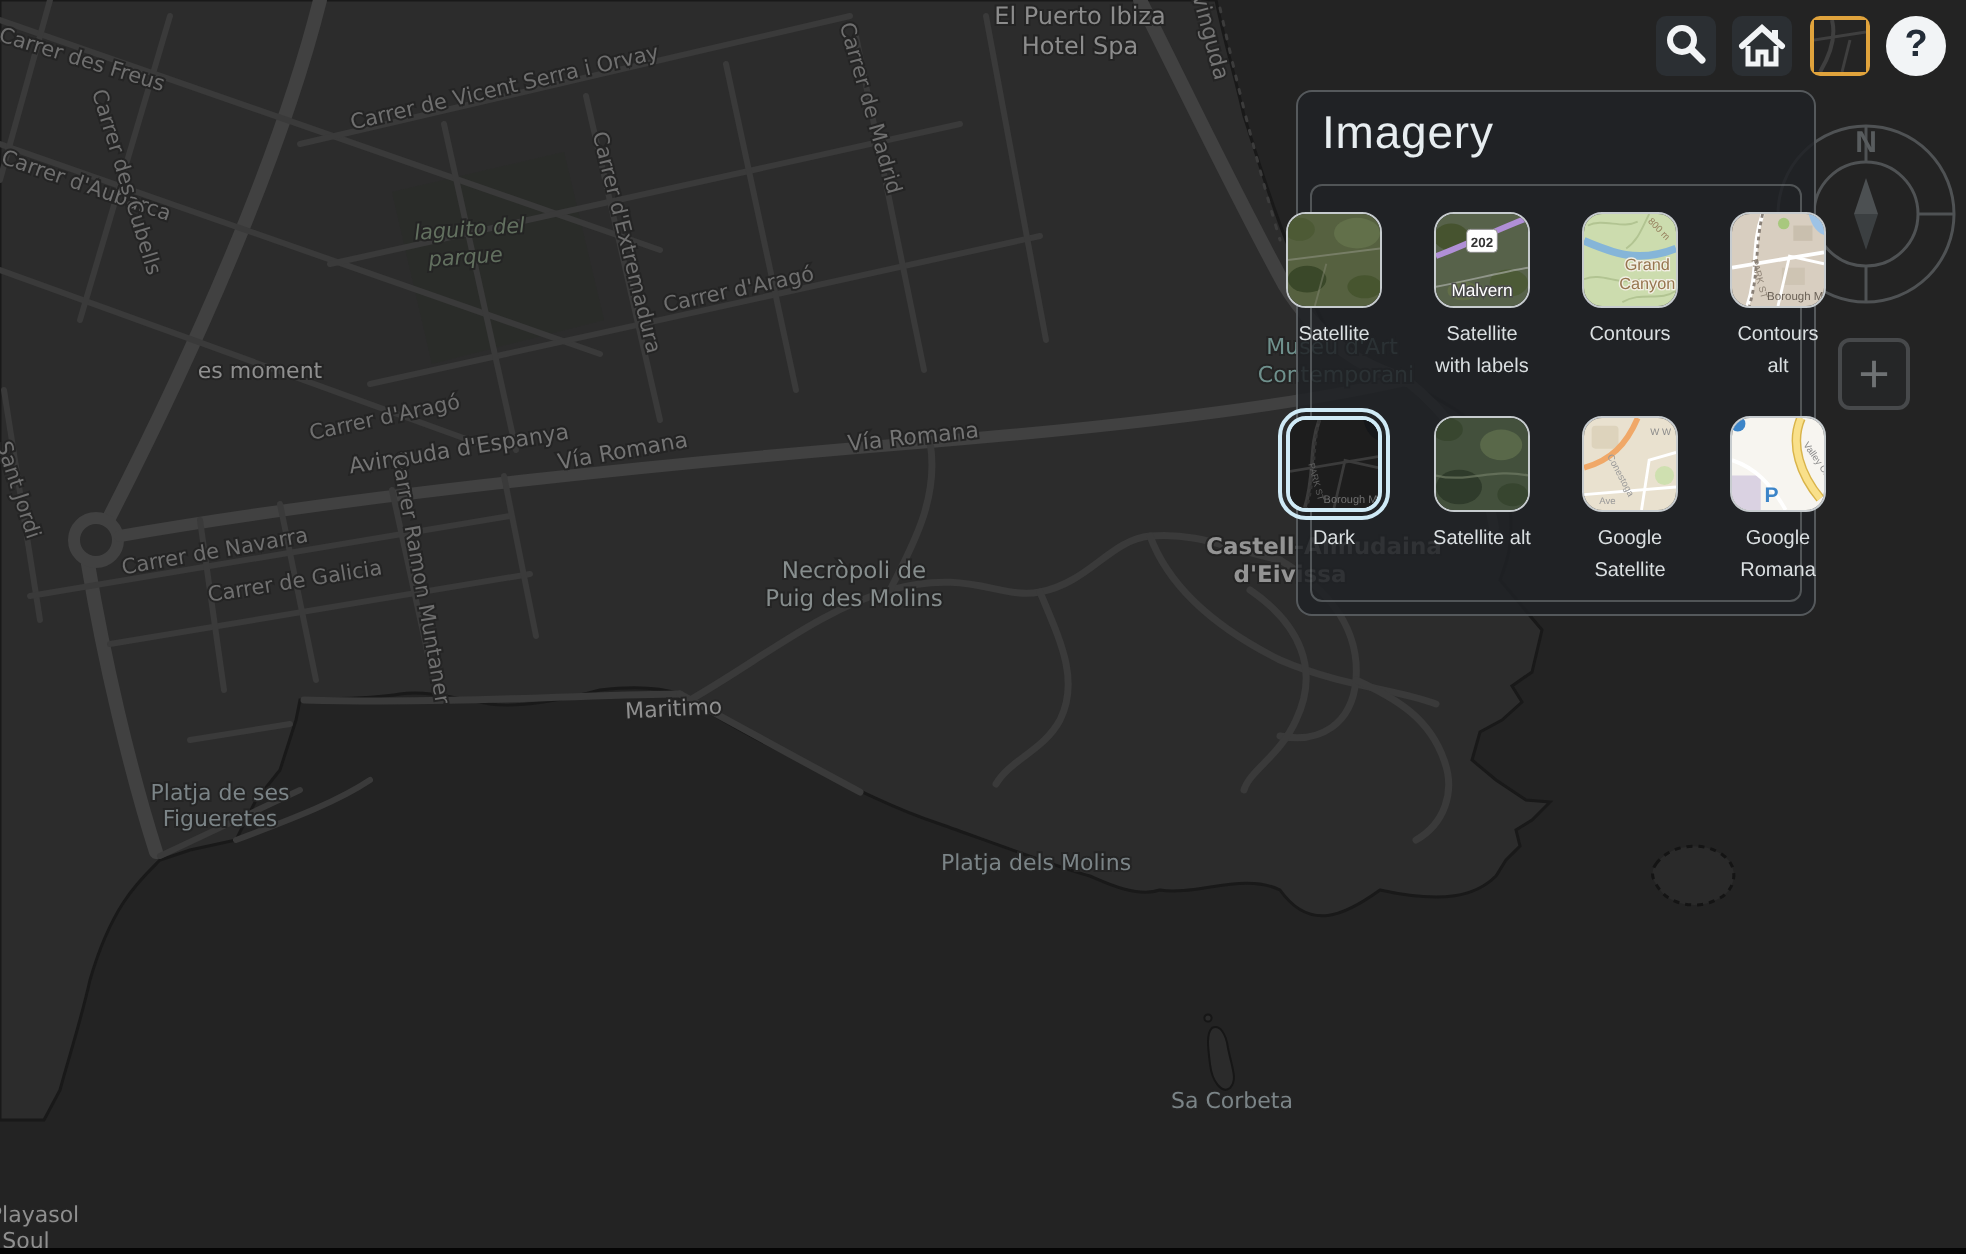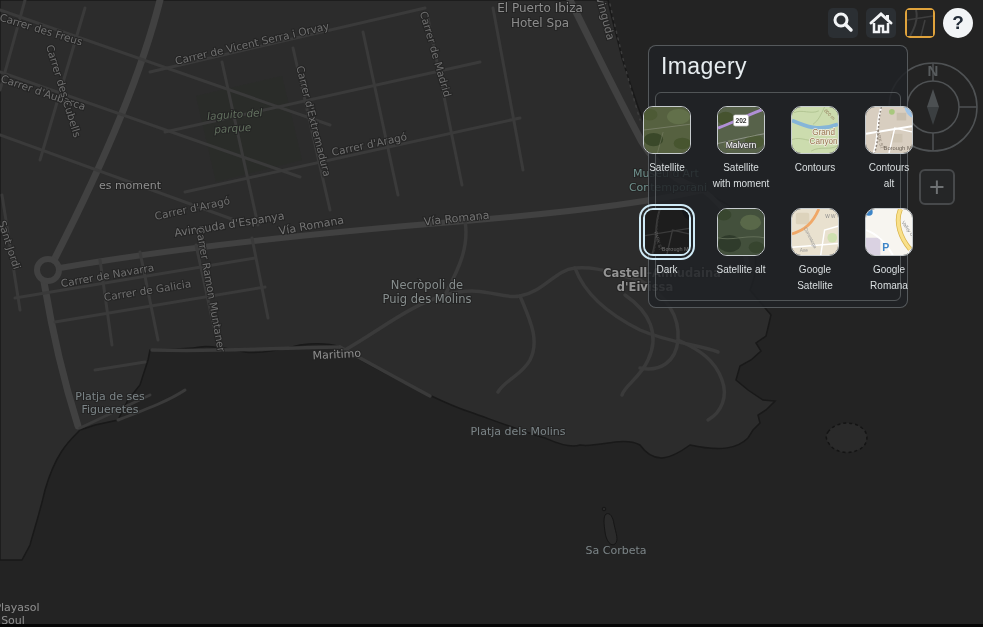--- a/index.html
+++ b/index.html
@@ -223,21 +223,21 @@
             <ellipse cx="14" cy="40" rx="8" ry="5" fill="#626e48"></ellipse>
             <path d="M0,22 C16,16 32,8 48,2" stroke="#b08fd6" stroke-width="3" fill="none"></path>
             <path d="M0,38 C20,34 36,30 48,28" stroke="#c9c9c9" stroke-width="1" opacity=".5" fill="none"></path>
             <rect x="16" y="8" width="16" height="12" rx="2" fill="#ffffff" stroke="#888" stroke-width=".5"></rect>
             <text x="24" y="17" text-anchor="middle" font-size="7" font-weight="bold" fill="#333">202</text>
             <text x="24" y="43" text-anchor="middle" font-size="9" fill="#ffffff" style="paint-order:stroke" stroke="#4a4a4a" stroke-width="1.5">Malvern</text>
             </svg>
         </div>
         <div class="thumb-label">
             <div>Satellite</div>
-            <div>with moment</div>
+            <div>with labels</div>
           </div>
       </div>
 
       <div class="cell">
         <div class="thumb">
           <svg viewBox="0 0 48 48">
               <rect width="48" height="48" fill="#ccdcae"></rect>
             <path d="M2,6 C10,2 20,8 28,4 M0,34 C10,30 18,38 30,34 M20,46 C30,40 40,46 48,40" stroke="#b2c492" stroke-width="1" fill="none"></path>
             <path d="M34,0 C30,8 28,14 22,18" stroke="#b2c492" stroke-width="1" fill="none"></path>
             <path d="M0,14 C14,20 28,26 48,18" stroke="#85b5d8" stroke-width="4" fill="none"></path>

